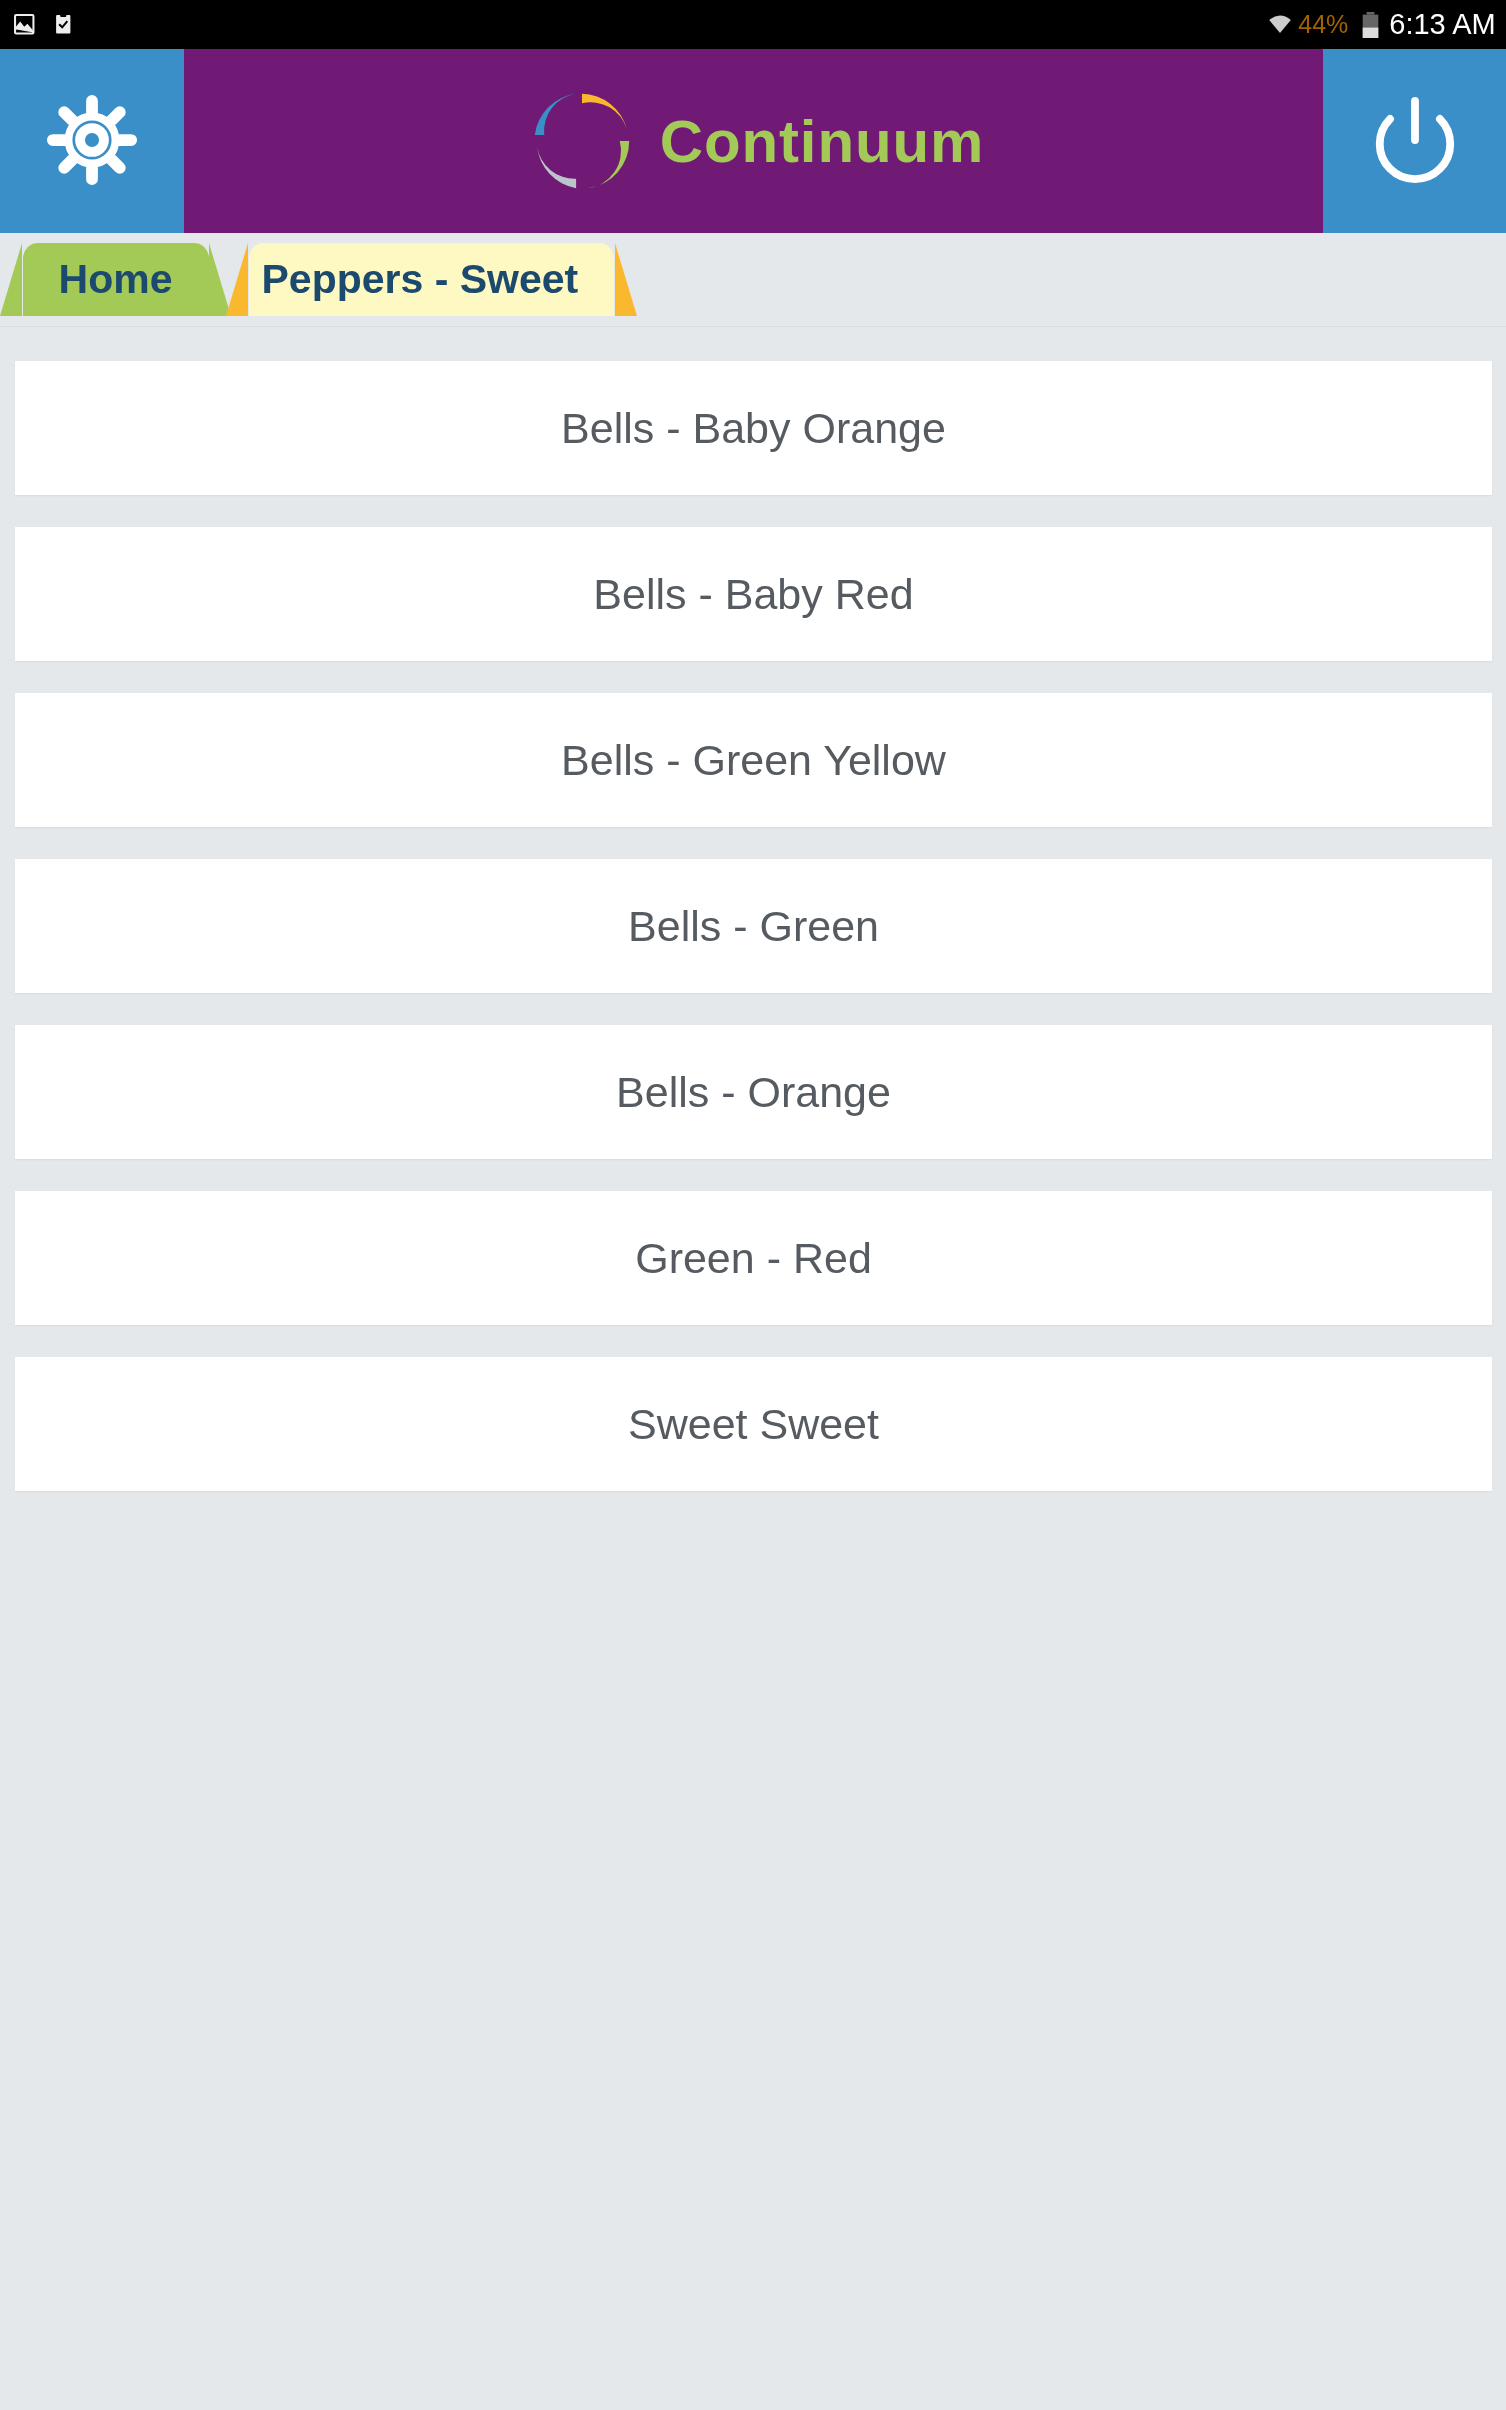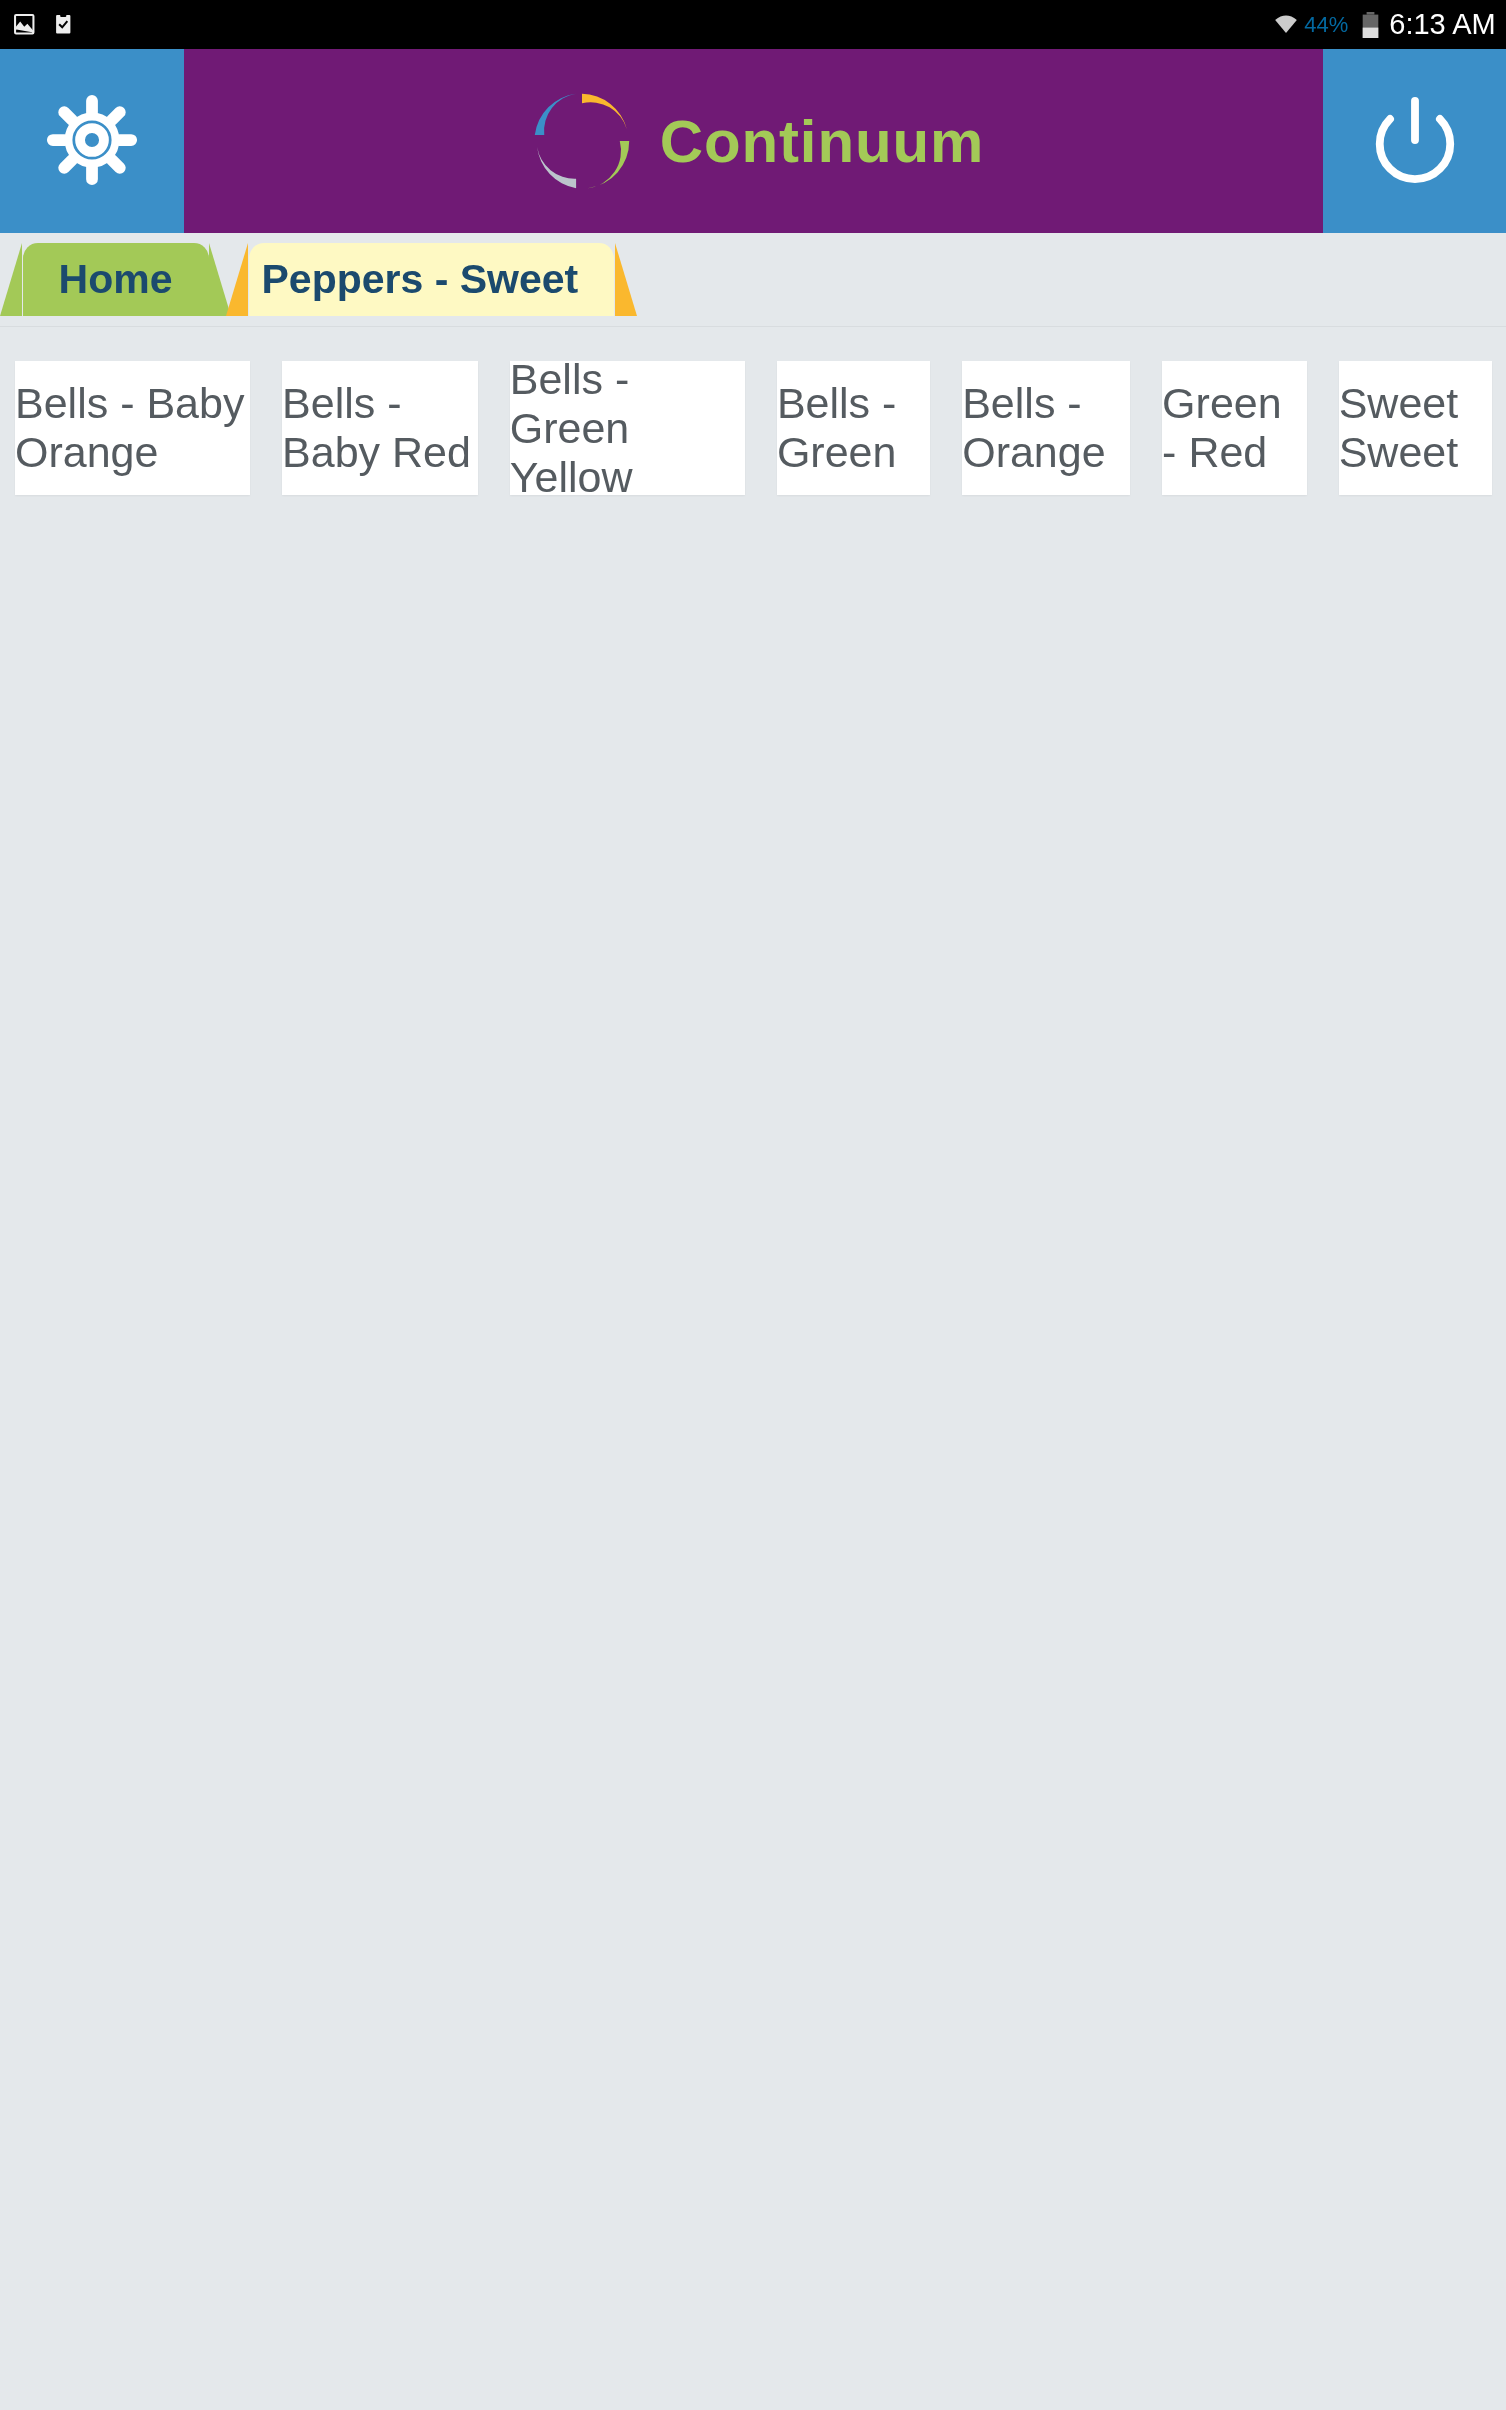--- a/index.html
+++ b/index.html
@@ -35,22 +35,22 @@
       font-size: 29px;
     }
     .status-icon {
       width: 26px;
       height: 26px;
       display: inline-flex;
       align-items: center;
       justify-content: center;
     }
     .battery-pct {
-      font-size: 22px;
-      color: #0369a1;
+      font-size: 25px;
+      color: #a16207;
       margin-right: 3.8px;
     }
     .header {
       height: 184px;
       background: #701a75;
       display: flex;
       align-items: center;
       justify-content: space-between;
     }
     .header-left, .header-right {
@@ -128,21 +128,21 @@
       background: #fef9c3;
       color: #1b4a6e;
       margin-right: 40px;
       padding-left: 13px;
     }
     .tab-category::before { border-bottom-color: #fab82e; }
     .tab-category::after { border-bottom-color: #fab82e; }
     .list-container {
       padding: 34px 15px;
       display: flex;
-      flex-direction: row;
+      flex-direction: column;
       gap: 32px;
     }
     .list-item {
       background: #fff;
       height: 134px;
       display: flex;
       align-items: center;
       justify-content: center;
       font-size: 43px;
       color: #555b60;

